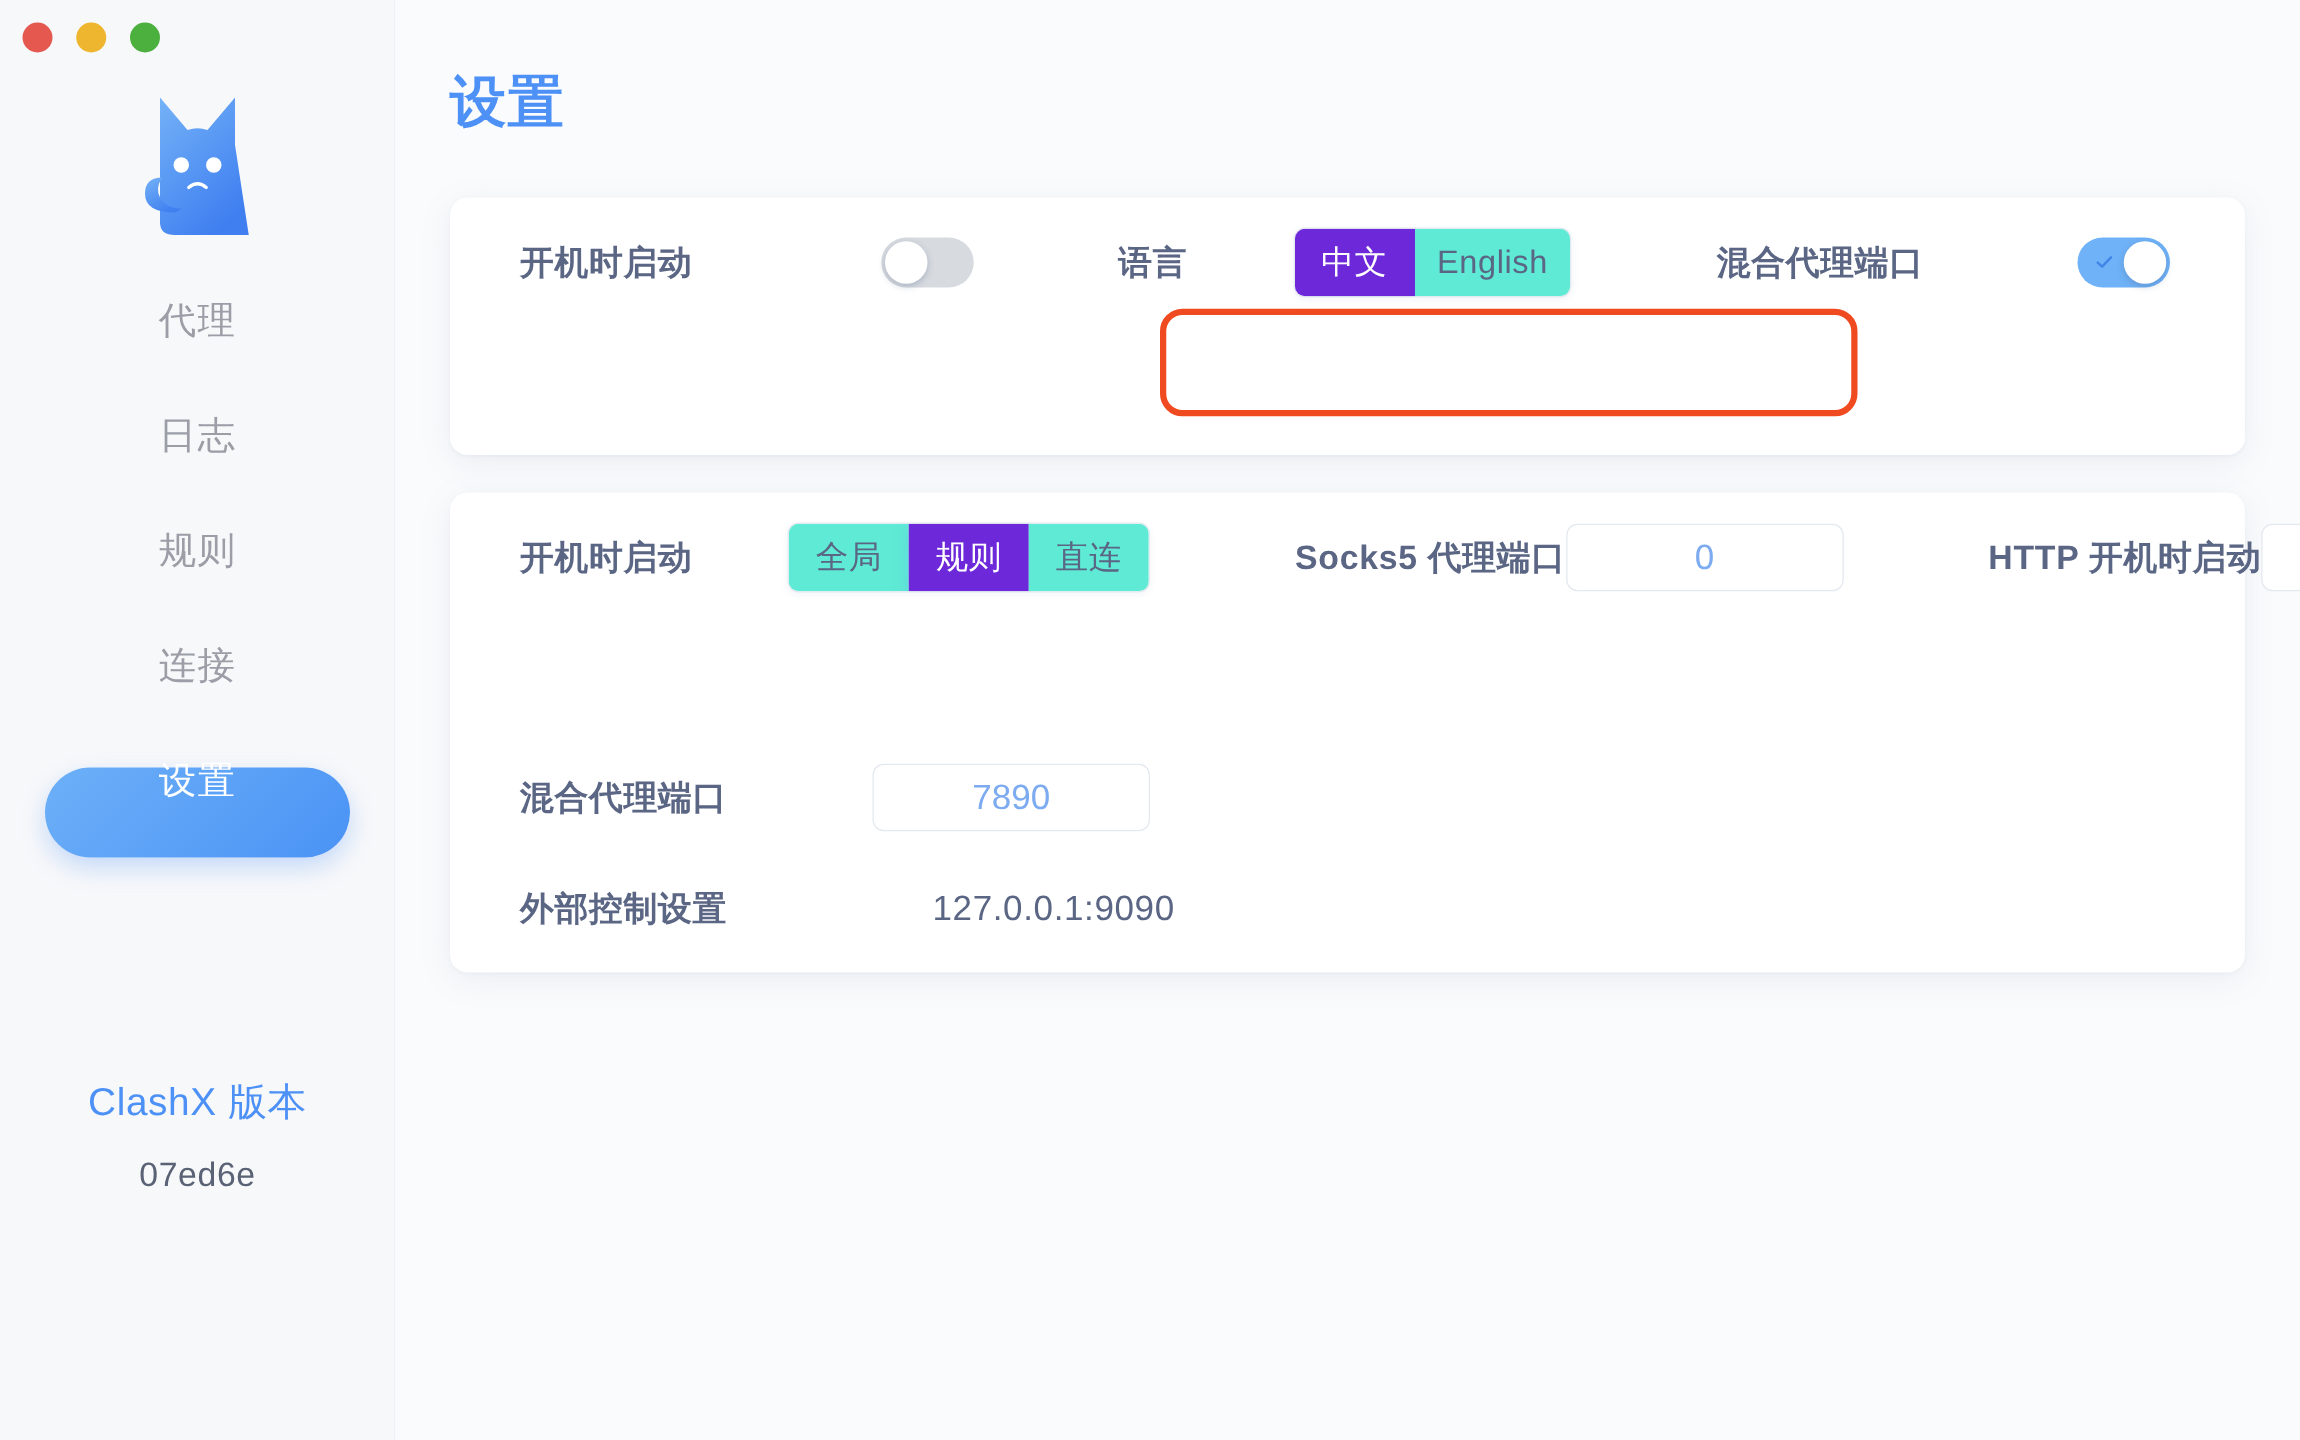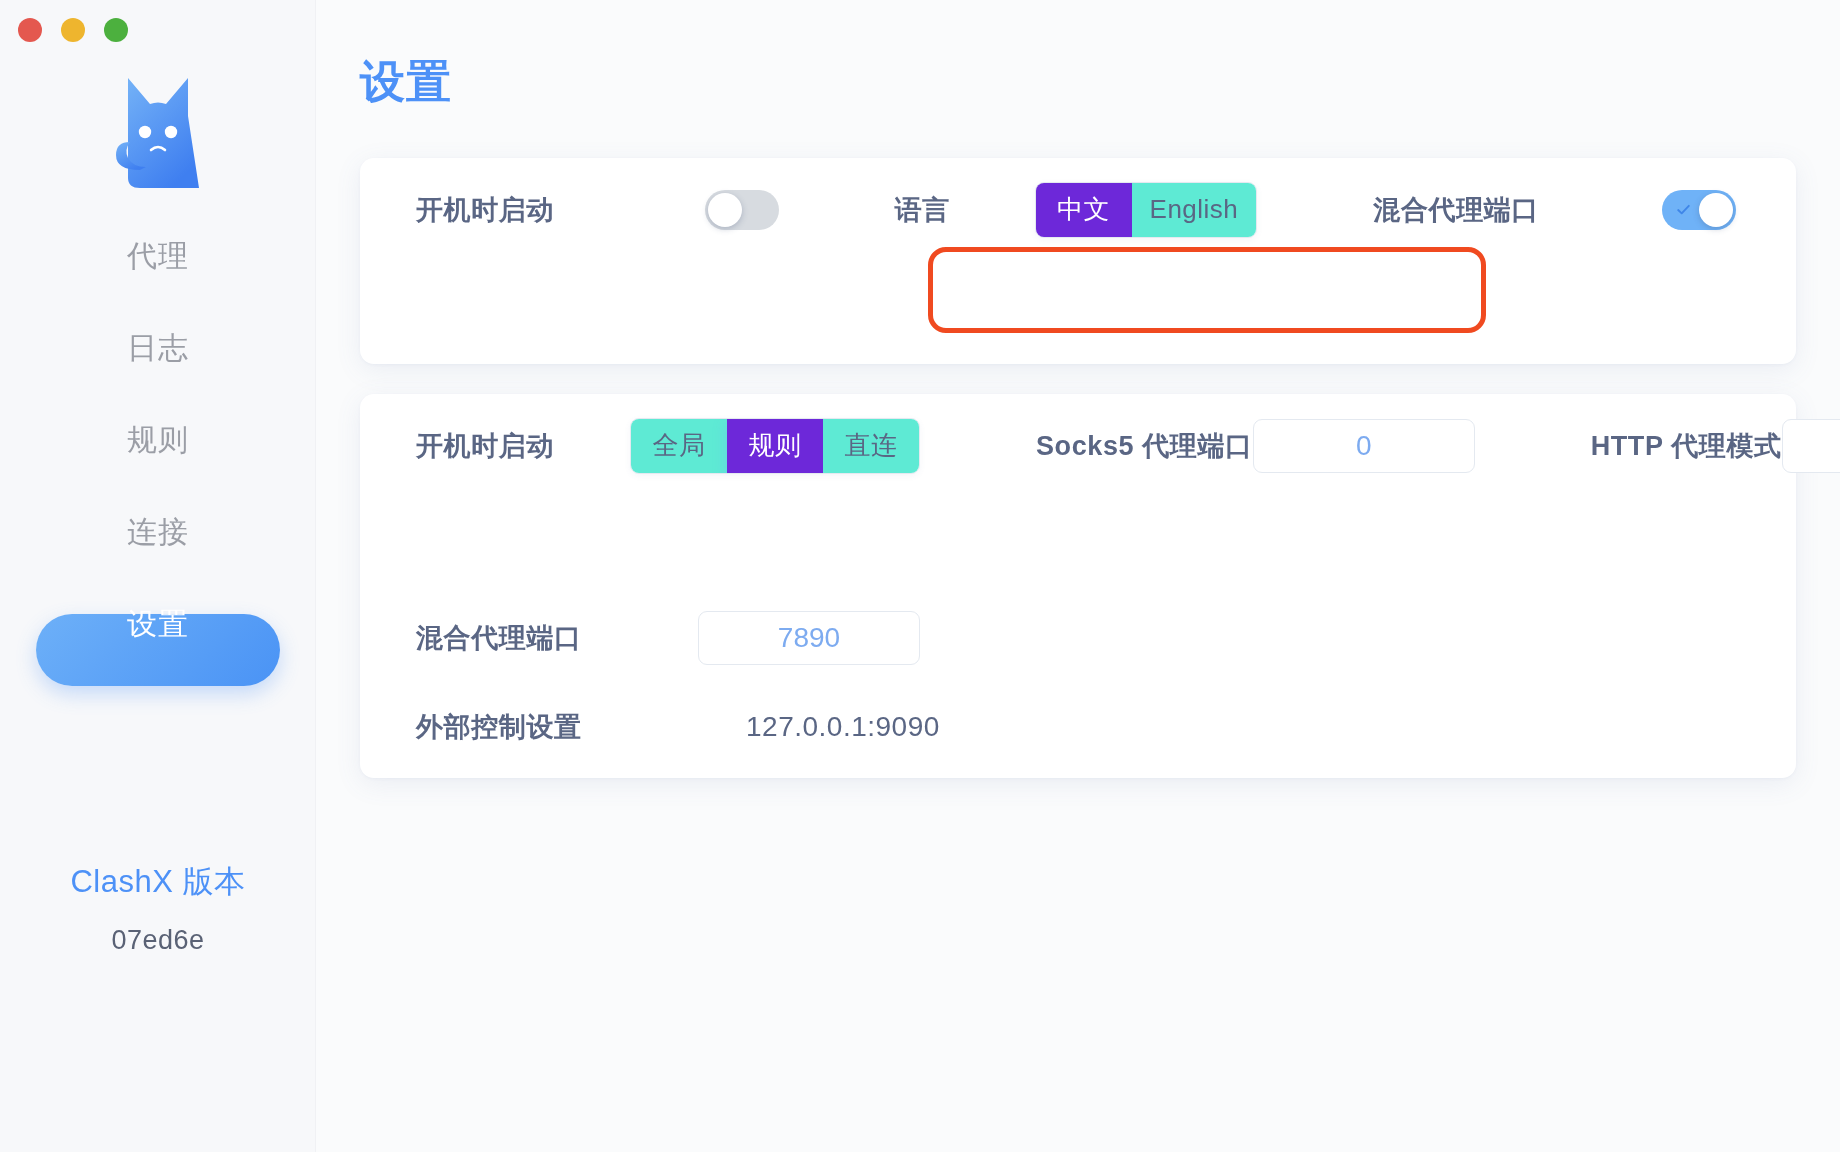--- a/index.html
+++ b/index.html
@@ -389,21 +389,21 @@
         </div>
 
         <div class="srow">
           <span class="srow-label">Socks5 代理端口</span>
           <span class="srow-ctrl">
             <input class="port-input" type="text" readonly="" value="0" style="">
           </span>
         </div>
 
         <div class="srow">
-          <span class="srow-label">HTTP 代理模式</span>
+          <span class="srow-label">HTTP 开机时启动</span>
           <span class="srow-ctrl" style="margin-right:34px;">
             <input class="port-input" type="text" readonly="" value="0" style="">
           </span>
         </div>
 
         <div class="srow">
           <span class="srow-label">混合代理端口</span>
           <span class="srow-ctrl">
             <input class="port-input" type="text" readonly="" value="7890" style="">
           </span>

